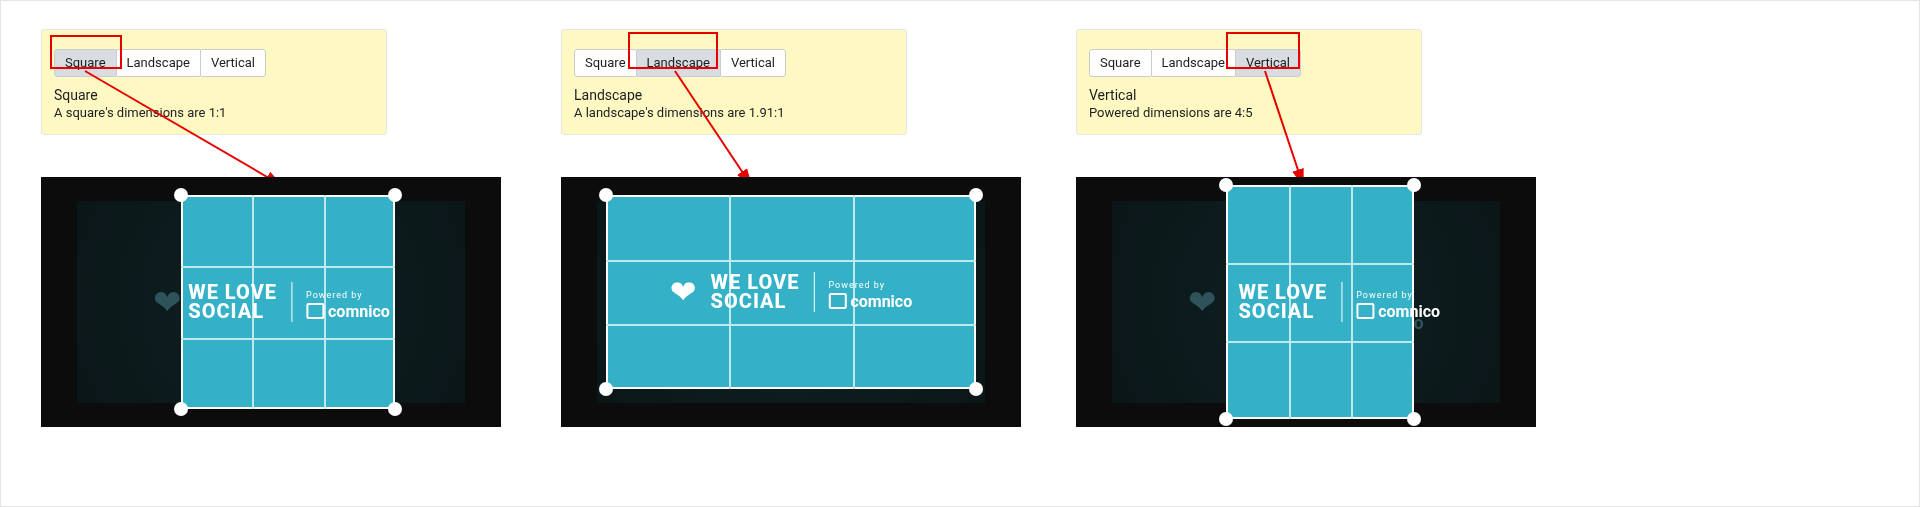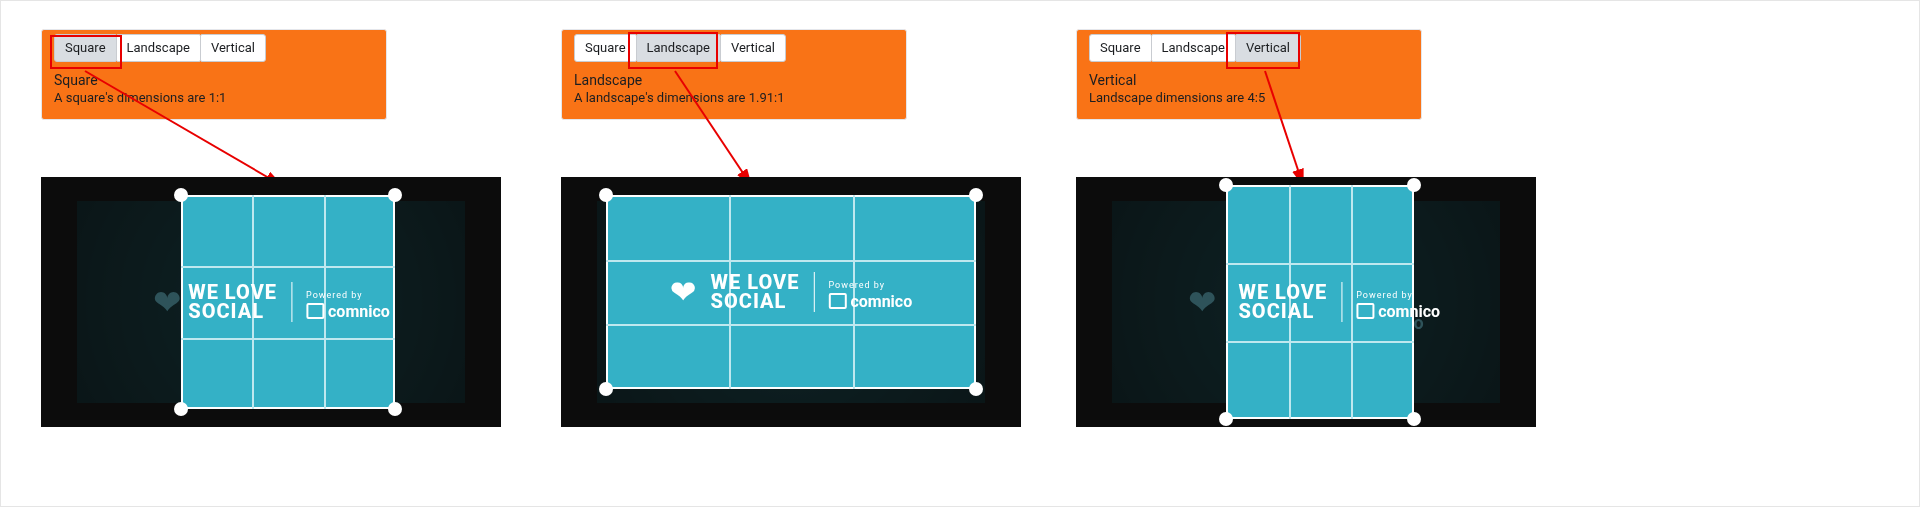--- a/index.html
+++ b/index.html
@@ -2,21 +2,21 @@
 <html><head>
 <meta charset="utf-8">
 <style>
   html,body{margin:0;padding:0;background:#fff;font-family:-apple-system,BlinkMacSystemFont,"Segoe UI",Roboto,Helvetica,Arial,sans-serif;color:#1c1e21}
   .page{position:relative;width:1920px;height:507px;border:1px solid #e5e5e5;box-sizing:border-box}
   .panel{position:absolute;width:460px;top:28px}
   .panel.p0{left:40px}
   .panel.p1{left:560px}
   .panel.p2{left:1075px}
 
-  .info-card{background:#f97316;border:1px solid #e4e6eb;border-radius:3px;padding:4px 12px 14px;width:320px}
+  .info-card{background:#fef9c3;border:1px solid #e4e6eb;border-radius:3px;padding:19px 12px 14px;width:320px}
   .tabbar{display:flex;gap:0;margin-bottom:10px}
   .tab{font-size:13px;color:#1c1e21;background:#fff;border:1px solid #c9ccd1;padding:4px 10px;line-height:18px;border-radius:2px;margin-right:-1px}
   .tab.active{background:#d9dde2}
   .tab:first-child{border-top-left-radius:3px;border-bottom-left-radius:3px}
   .tab:last-child{border-top-right-radius:3px;border-bottom-right-radius:3px}
   .info-title{font-size:14px;font-weight:400;margin:2px 0 2px}
   .info-desc{font-size:13px;color:#1c1e21}
 
   .highlight-box{position:absolute;border:2px solid #e80000;pointer-events:none}
 
@@ -150,21 +150,21 @@
   </div>
 
   <div class="panel p2">
     <div class="info-card">
       <div class="tabbar">
         <div class="tab">Square</div>
         <div class="tab">Landscape</div>
         <div class="tab active">Vertical</div>
       </div>
       <div class="info-title">Vertical</div>
-      <div class="info-desc">Landscape dimensions are 4:5</div>
+      <div class="info-desc">Powered dimensions are 4:5</div>
     </div>
     <div class="highlight-box" style="left:150px;top:3px;width:70px;height:33px"></div>
     <svg class="arrow" style="left:185px;top:38px" width="120" height="128">
       <defs>
           <marker id="ah2" markerWidth="10" markerHeight="10" refX="8" refY="3" orient="auto">
             <path d="M0,0 L0,6 L9,3 z" fill="#e80000"></path>
           </marker>
         </defs>
       <line x1="4" y1="4" x2="42" y2="118" stroke="#e80000" stroke-width="2" marker-end="url(#ah2)"></line>
     </svg>

